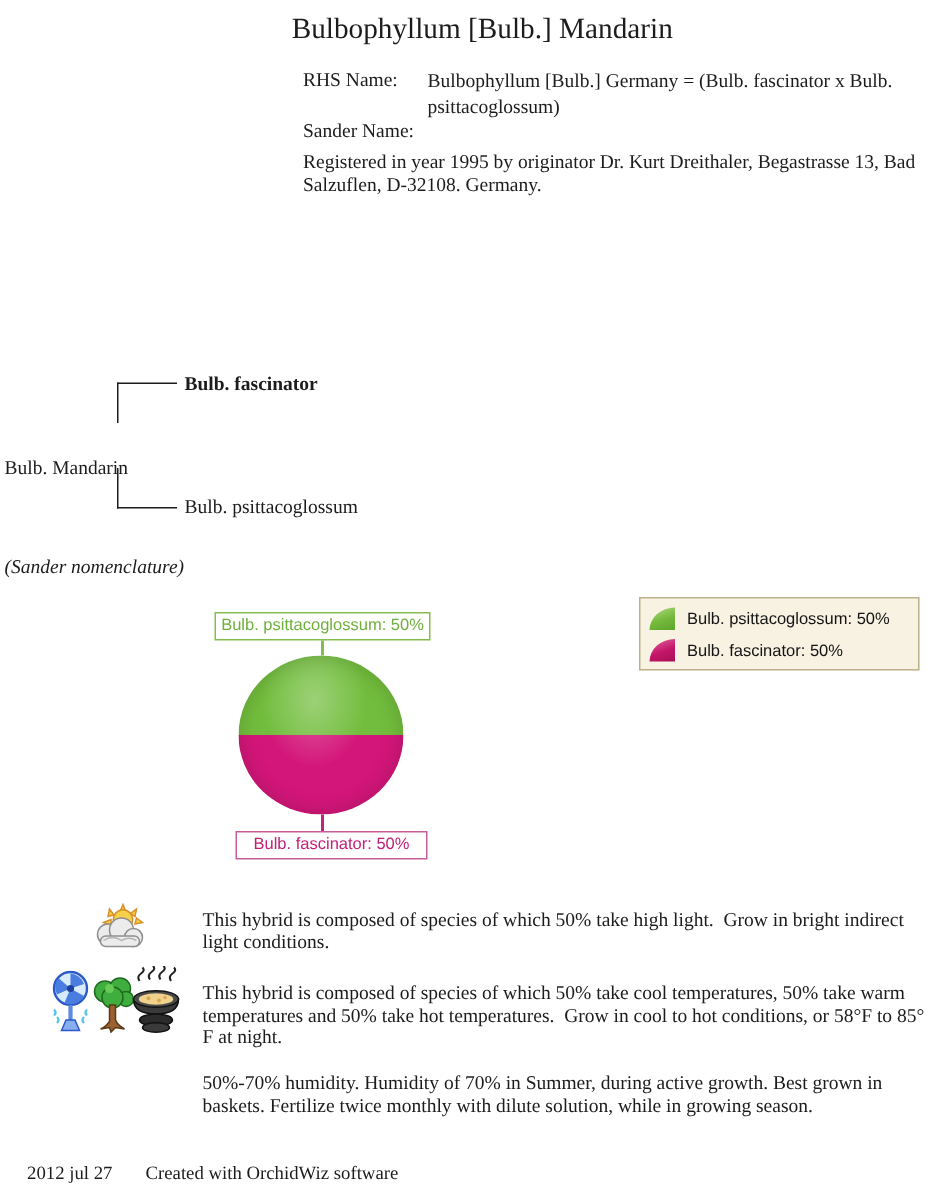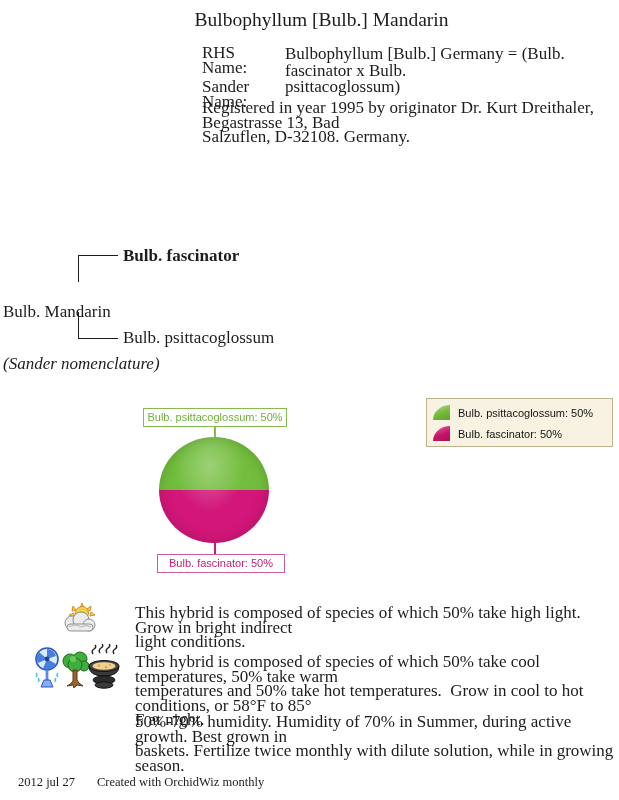--- a/index.html
+++ b/index.html
@@ -1,20 +1,20 @@
 <!DOCTYPE html>
 <html><head>
 <meta charset="utf-8">
 <style>
   html,body{margin:0;padding:0;background:#fff;}
   #page{position:relative;width:619px;height:800px;background:#ffffff;overflow:hidden;
         font-family:"Liberation Serif","DejaVu Serif",serif;color:#1c1c1c;}
   .abs{position:absolute;}
   .pre{white-space:pre-wrap;}
-  .serif12{font-size:17px;line-height:14.5px;}
+  .serif12{font-size:13px;line-height:14.5px;}
   .title{font-size:19.5px;line-height:22px;text-align:center;}
   .chartfont{font-family:"Liberation Sans","DejaVu Sans",sans-serif;font-size:11px;}
   .line{background:#1c1c1c;}
   .callout{border:1px solid;text-align:center;line-height:17px;background:#fff;white-space:nowrap;}
   .callout.green{color:#6faf3c;border-color:#85bb4f;}
   .callout.pink{color:#c32077;border-color:#c75c99;}
   .connector{width:2px;}
   .connector.green{background:#85bb4f;}
   .connector.pink{background:#c32077;}
   #pie{width:110px;height:106px;border-radius:50%;
@@ -45,21 +45,21 @@
   <div class="abs serif12 pre" style="left:202px;top:101px;width:420px;">Registered in year 1995 by originator Dr. Kurt Dreithaler, Begastrasse 13, Bad
 Salzuflen, D-32108. Germany.</div>
 
   <div class="abs serif12" style="left:123px;top:249px;font-weight:bold;">Bulb. fascinator</div>
   <div class="abs line" style="left:78px;top:255px;width:40px;height:1px;"></div>
   <div class="abs line" style="left:78px;top:255px;width:1px;height:27px;"></div>
   <div class="abs serif12" style="left:3px;top:289px;margin-top:16px;">Bulb. Mandarin</div>
   <div class="abs line" style="left:78px;top:312px;width:1px;height:27px;"></div>
   <div class="abs line" style="left:78px;top:338px;width:40px;height:1px;"></div>
   <div class="abs serif12" style="left:123px;top:331px;">Bulb. psittacoglossum</div>
-  <div class="abs serif12 italic" style="left:3px;top:357px;text-align:right;">(Sander nomenclature)</div>
+  <div class="abs serif12 italic" style="left:3px;top:371px;text-align:right;">(Sander nomenclature)</div>
 
   <div class="abs callout green chartfont" style="left:143px;top:408px;width:144px;height:19px;box-sizing:border-box;">Bulb. psittacoglossum: 50%</div>
   <div class="abs connector green" style="left:214px;top:427px;height:10px;"></div>
   <div id="pie" class="abs" style="left:159px;top:437px;"></div>
   <div class="abs connector pink" style="left:214px;top:543px;height:11px;"></div>
   <div class="abs callout pink chartfont" style="left:157px;top:554px;width:128px;height:19px;box-sizing:border-box;">Bulb. fascinator: 50%</div>
 
   <div id="legend" class="abs" style="left:426px;top:398px;">
     <div class="legend-row" style="top:5px;">
       <span class="swatch green"></span>
@@ -137,15 +137,15 @@
 
   <div class="abs serif12 pre" style="left:135px;top:606px;width:492px;">This hybrid is composed of species of which 50% take high light.  Grow in bright indirect
 light conditions.</div>
   <div class="abs serif12 pre" style="left:135px;top:655px;width:492px;">This hybrid is composed of species of which 50% take cool temperatures, 50% take warm
 temperatures and 50% take hot temperatures.  Grow in cool to hot conditions, or 58°F to 85°
 F at night.</div>
   <div class="abs serif12 pre" style="left:135px;top:715px;width:492px;">50%-70% humidity. Humidity of 70% in Summer, during active growth. Best grown in
 baskets. Fertilize twice monthly with dilute solution, while in growing season.</div>
 
   <div class="abs footer" style="left:18px;top:775px;">2012 jul 27</div>
-  <div class="abs footer" style="left:97px;top:775px;">Created with OrchidWiz monthly</div>
+  <div class="abs footer" style="left:97px;top:775px;">Created with OrchidWiz software</div>
 
 </div>
 
 </body></html>

